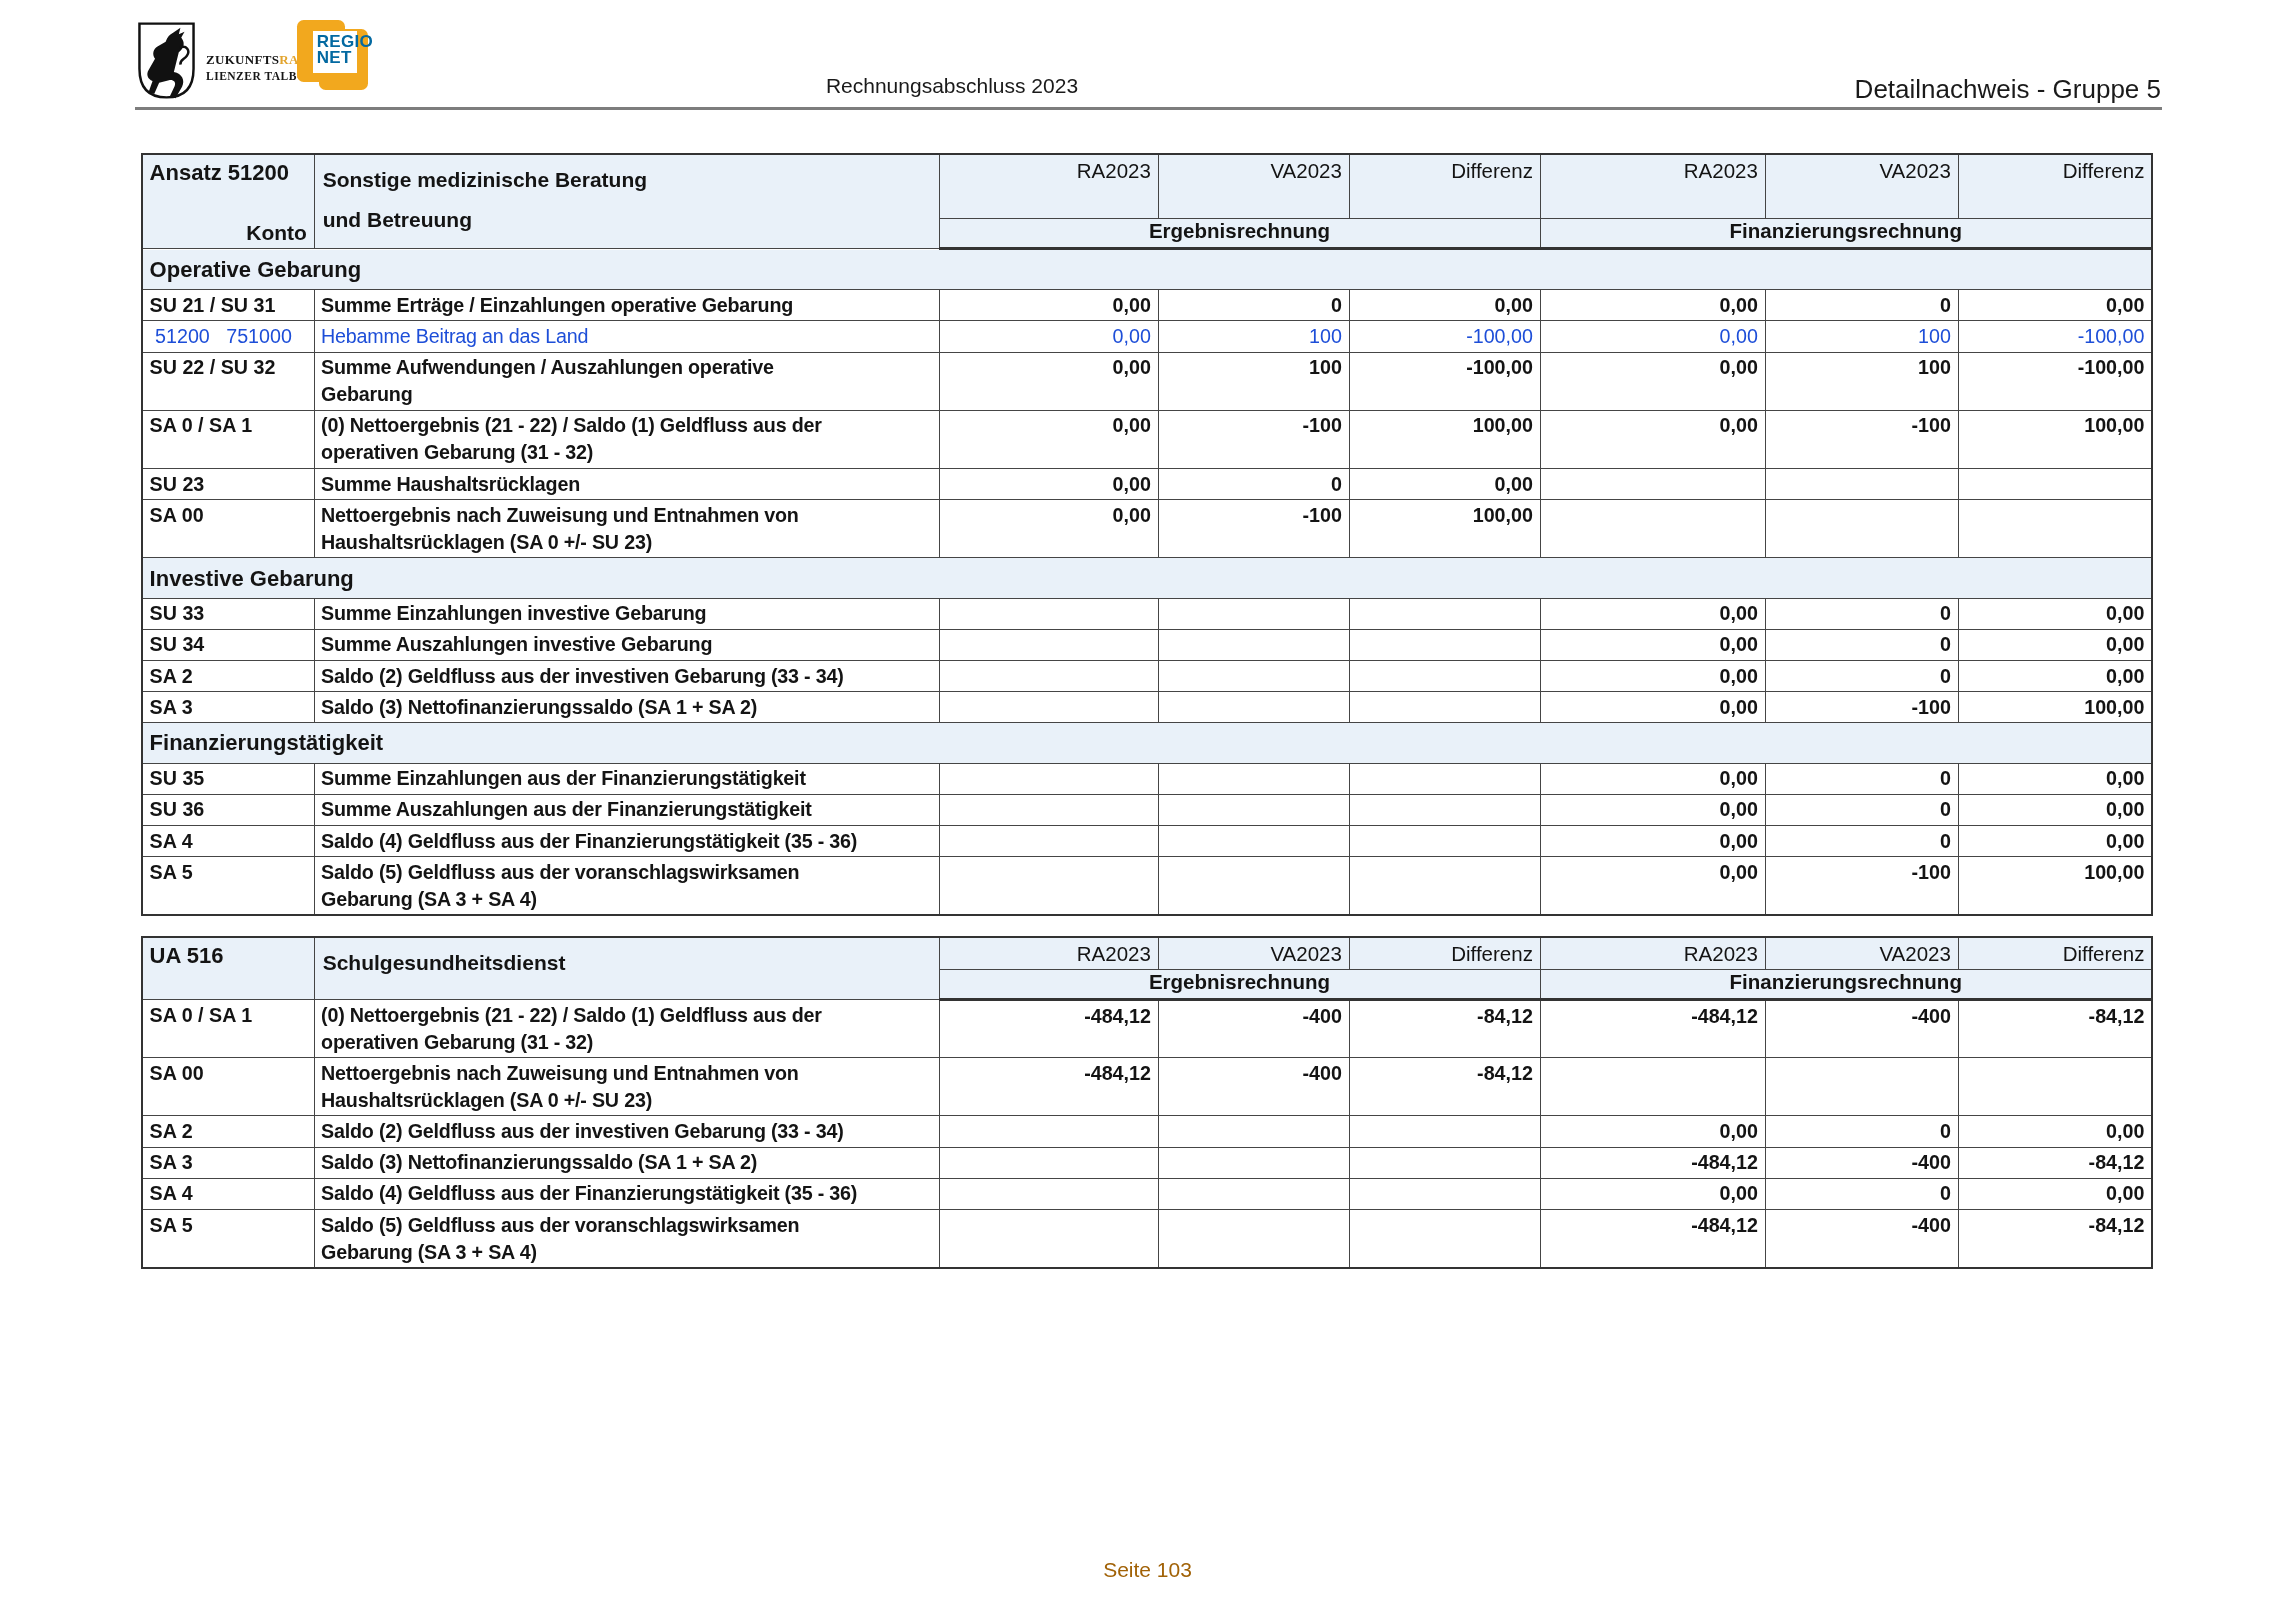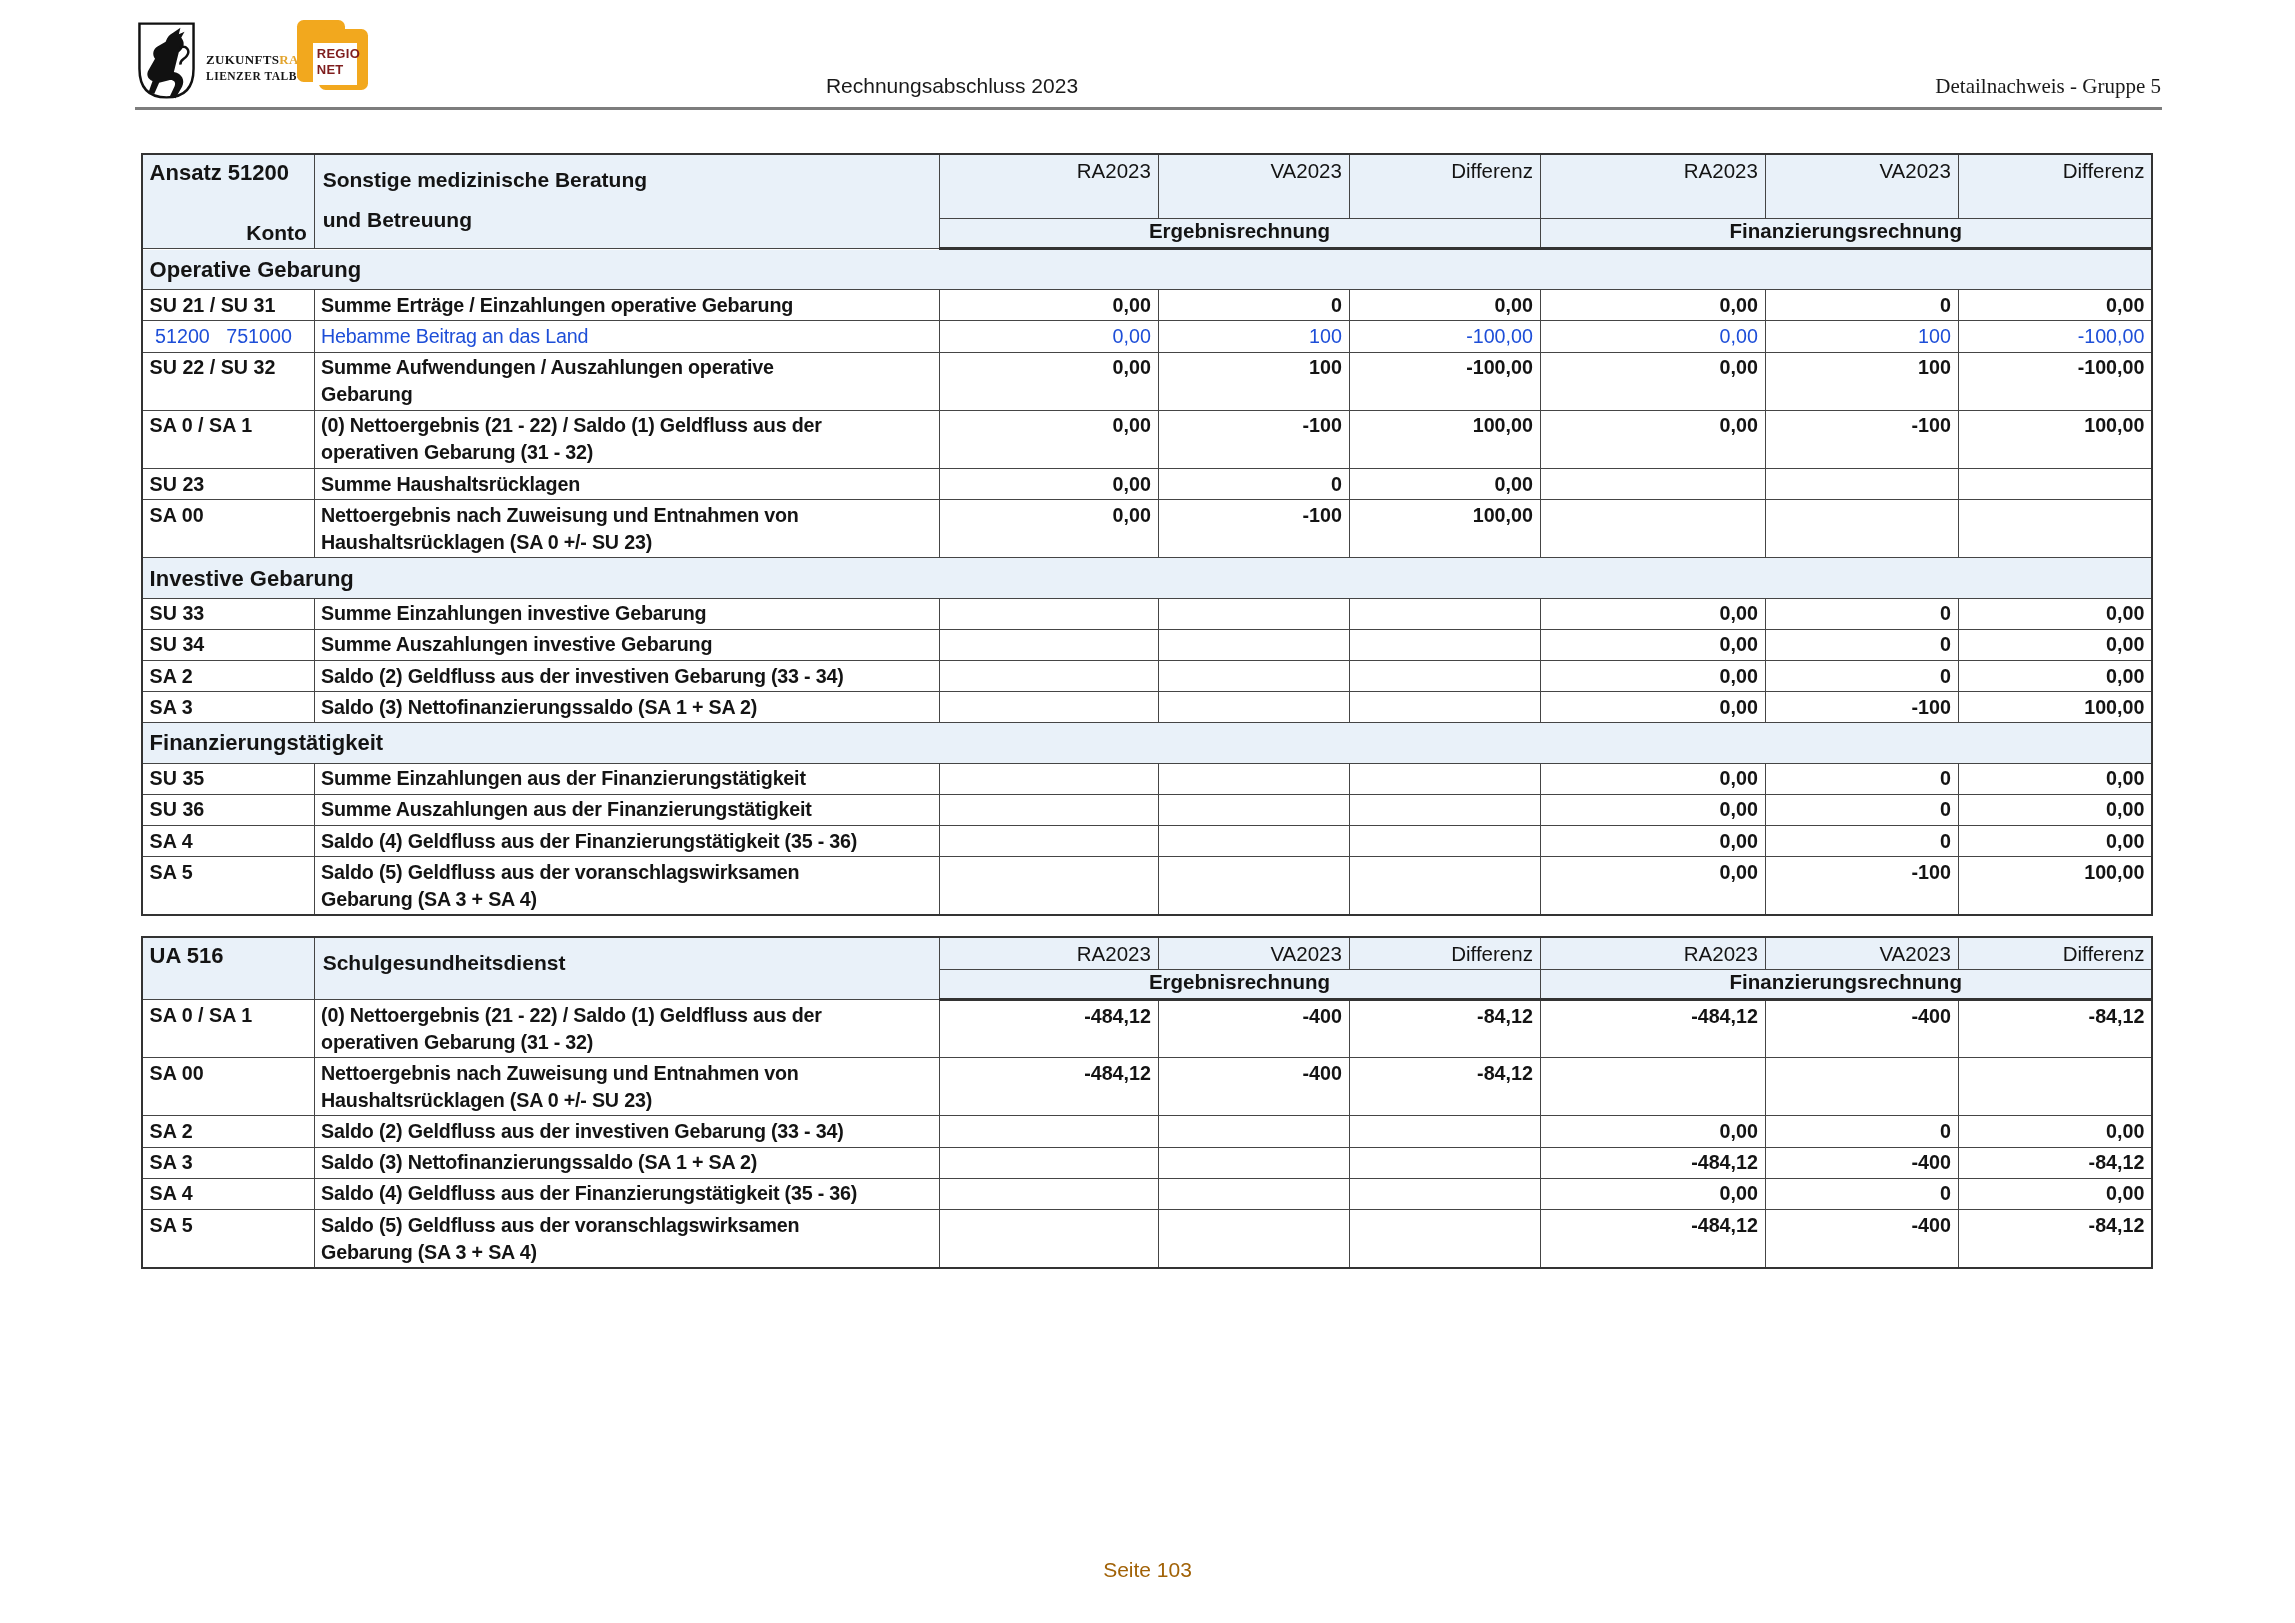--- a/index.html
+++ b/index.html
@@ -13,26 +13,26 @@
   .logo { position:absolute; left:135px; top:14.8px; width:246px; height:89px; }
   .coat { position:absolute; left:1.6px; top:6.6px; }
   .brand { position:absolute; left:71px; top:37px; font-family:"Liberation Serif", serif; font-weight:700; color:#161616; }
   .brand-l1 { font-size:13px; letter-spacing:0.3px; white-space:nowrap; }
   .brand-l1 .accent { color:var(--accent); }
   .brand-l1 sup { font-size:7.4px; }
   .brand-l2 { font-size:11.5px; letter-spacing:0.5px; margin-top:1.6px; white-space:nowrap; }
   .regionet { position:absolute; left:162px; top:5.7px; width:72px; height:71px; }
   .regionet .sq1 { position:absolute; left:0; top:0; width:48px; height:62px; background:var(--yellow); border-radius:6.6px; }
   .regionet .sq2 { position:absolute; left:22px; top:9px; width:49px; height:61px; background:var(--yellow); border-radius:6.6px; }
-  .regionet .window { position:absolute; left:16.4px; top:23px; width:40px; height:39px; background:#ffffff;
-     font-weight:700; font-size:13px; line-height:15.6px; letter-spacing:0.3px; padding:2.5px 0 0 3.3px; color:#7f1d1d; }
+  .regionet .window { position:absolute; left:16.4px; top:11px; width:40px; height:39px; background:#ffffff;
+     font-weight:700; font-size:17px; line-height:15.6px; letter-spacing:0.3px; padding:2.5px 0 0 3.3px; color:#0369a1; }
   .regionet .window span { display:block; }
 
   .doc-title { position:absolute; top:74px; left:0; width:1904px; text-align:center; font-size:21px; color:#1a1a1a; }
-  .doc-sub   { position:absolute; top:74px; right:134px; font-size:21px; color:#1a1a1a;font-family:Liberation Serif, serif; }
+  .doc-sub   { position:absolute; top:74px; right:134px; font-size:26px; color:#1a1a1a; }
   .rule { position:absolute; top:107px; left:135px; width:2027px; height:3.3px; background:#7d7d7d; }
 
   
   .tables { position:absolute; left:141px; top:153px; width:2247px; }
   .tgap { height:19.7px; }
 
   table.report-table { border-collapse:collapse; table-layout:fixed; width:2009px; font-size:19.7px; color:#141414; }
   table.report-table td { border:1.6px solid #454545; vertical-align:top; overflow:hidden; }
   table.report-table { border:2.5px solid #333333; }
 

